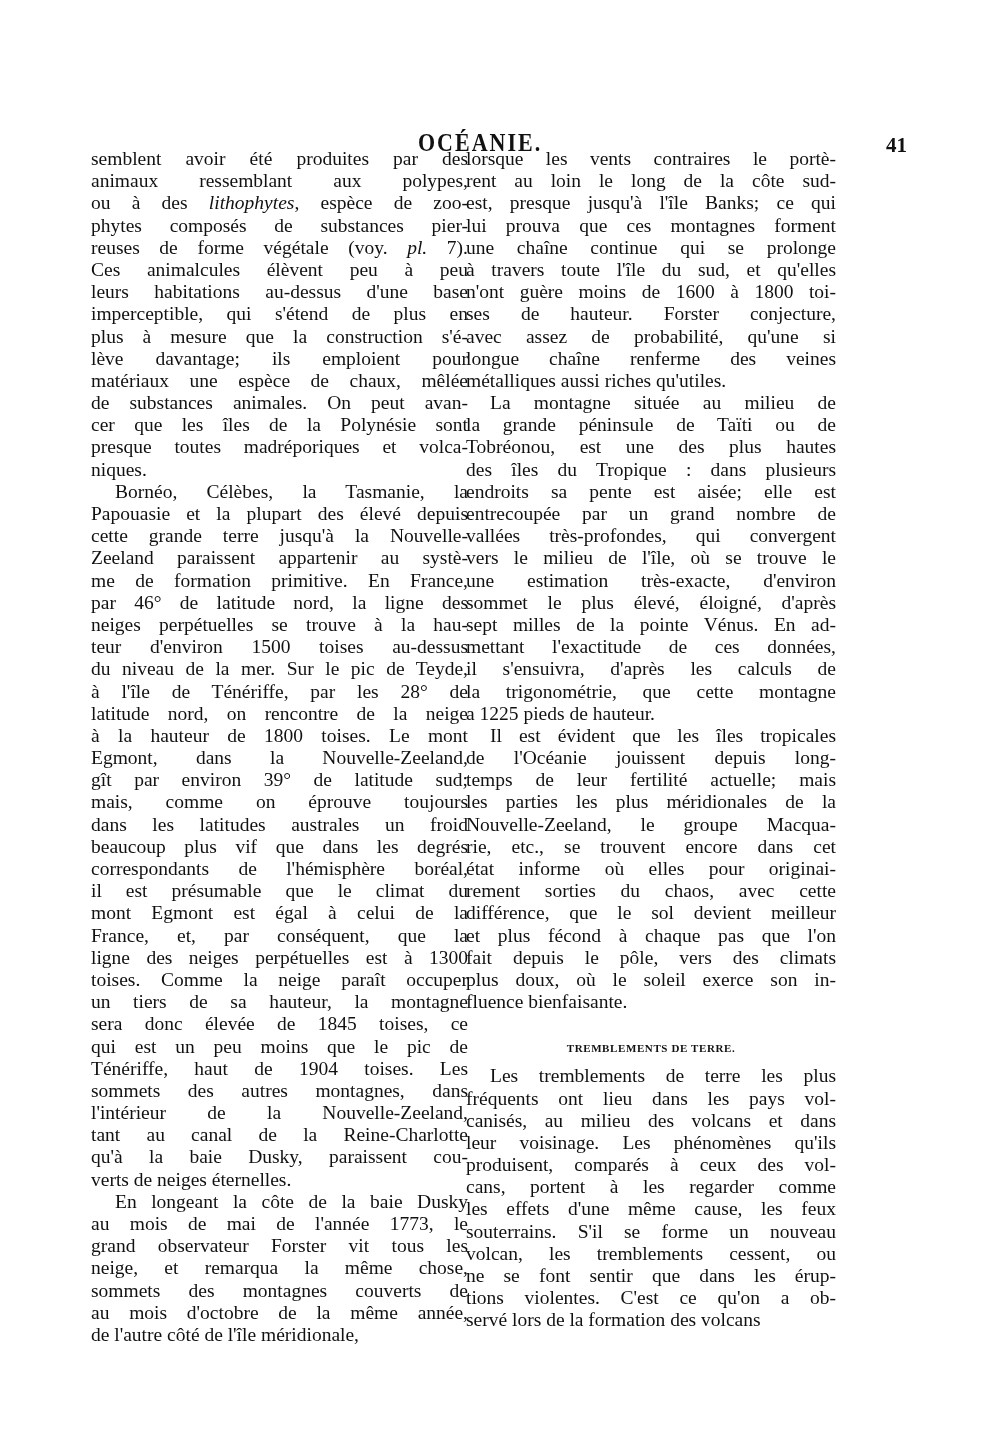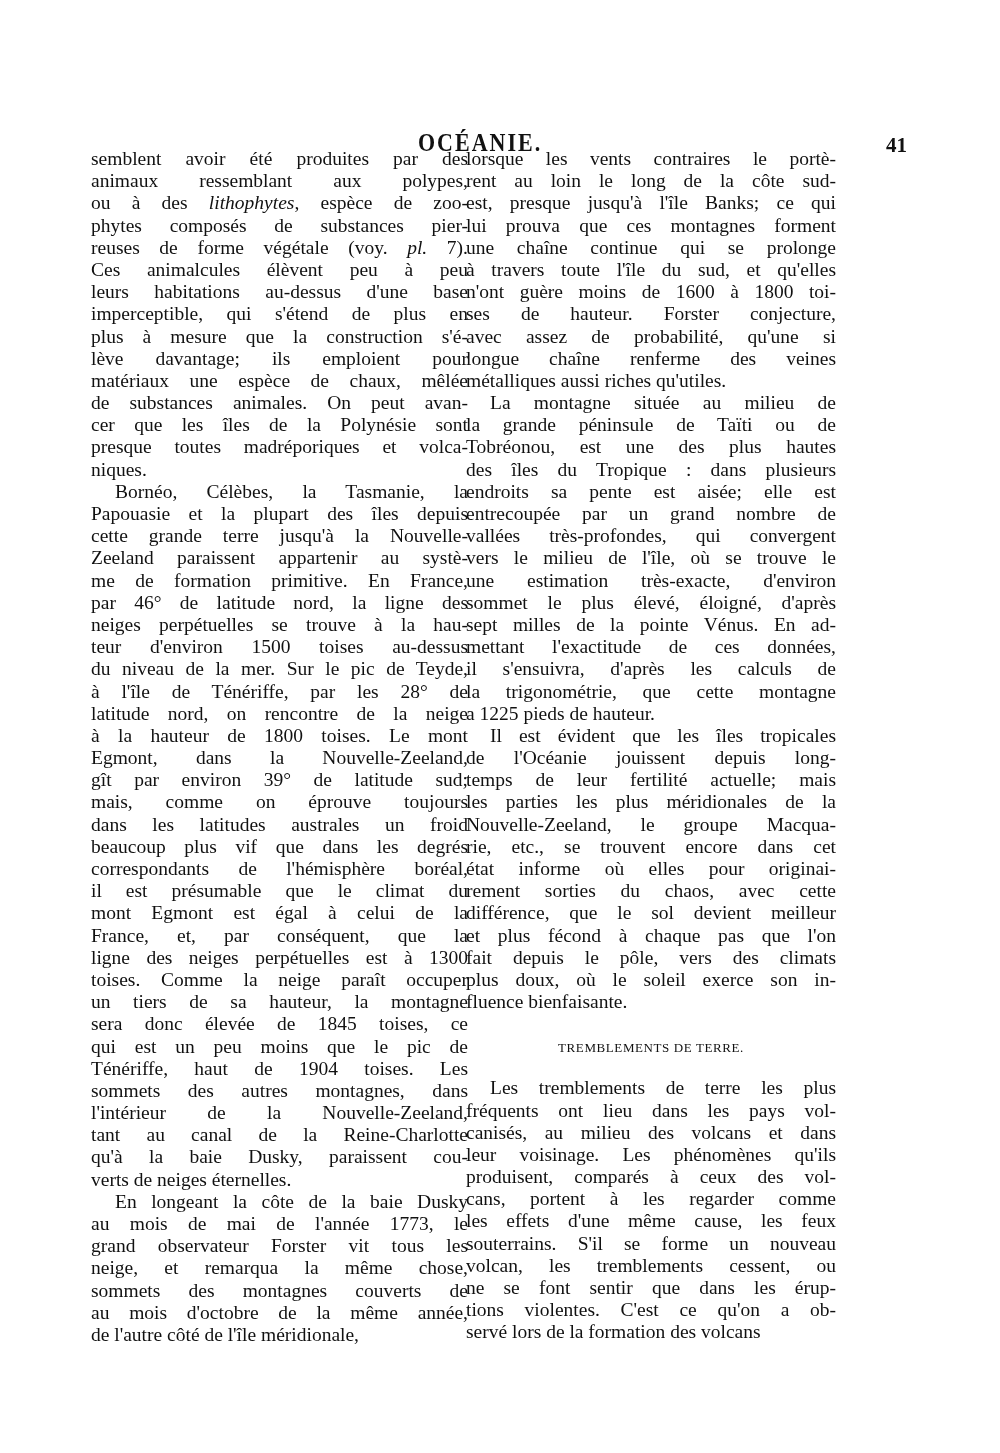--- a/index.html
+++ b/index.html
@@ -8,22 +8,22 @@
   .running-head { position: absolute; top: 128px; left: 0; width: 940px; height: 30px; }
   .running-title { position: absolute; left: 418px; top: 0; font-size: 22px; letter-spacing: 2px; font-weight: bold; transform: scaleY(1.15); transform-origin: top left; }
   .page-number { position: absolute; left: 842px; top: 5px; font-size: 21px; font-weight: bold; margin-left: 44px; }
   .column { position: absolute; top: 148px; }
   .col-left { left: 91px; width: 377px; }
   .col-right { left: 466px; width: 370px; }
   .line { display: block; height: 22.2px; line-height: 22.2px; font-size: 19.5px;
           text-align: justify; text-align-last: justify; white-space: nowrap; overflow: visible; }
   .line.last { text-align-last: left; }
   .line.indent { padding-left: 24px; }
-  .section-heading { display: block; text-align: center; font-size: 13px; letter-spacing: 0.6px;
-                     height: 22px; line-height: 22px; margin-top: 24px; margin-bottom: 18px; font-weight: normal; }
+  .section-heading { display: block; text-align: center; font-size: 11px; letter-spacing: 0.6px;
+                     height: 22px; line-height: 22px; margin-top: 24px; margin-bottom: 6px; font-weight: bold; }
   em { font-style: italic; }
 </style>
 </head>
 <body>
 
 <div class="running-head">
   <span class="running-title">OCÉANIE.</span>
   <span class="page-number">41</span>
 </div>
 
@@ -40,21 +40,21 @@
       <span class="line">plus à mesure que la construction s'é-</span>
       <span class="line">lève davantage; ils emploient pour</span>
       <span class="line">matériaux une espèce de chaux, mêlée</span>
       <span class="line">de substances animales. On peut avan-</span>
       <span class="line">cer que les îles de la Polynésie sont</span>
       <span class="line">presque toutes madréporiques et volca-</span>
       <span class="line last">niques.</span>
     </div>
     <div>
       <span class="line indent">Bornéo, Célèbes, la Tasmanie, la</span>
-      <span class="line">Papouasie et la plupart des îles depuis</span>
+      <span class="line">Papouasie et la plupart des élevé depuis</span>
       <span class="line">cette grande terre jusqu'à la Nouvelle-</span>
       <span class="line">Zeeland paraissent appartenir au systè-</span>
       <span class="line">me de formation primitive. En France,</span>
       <span class="line">par 46° de latitude nord, la ligne des</span>
       <span class="line">neiges perpétuelles se trouve à la hau-</span>
       <span class="line">teur d'environ 1500 toises au-dessus</span>
       <span class="line">du niveau de la mer. Sur le pic de Teyde,</span>
       <span class="line">à l'île de Ténériffe, par les 28° de</span>
       <span class="line">latitude nord, on rencontre de la neige</span>
       <span class="line">à la hauteur de 1800 toises. Le mont</span>

